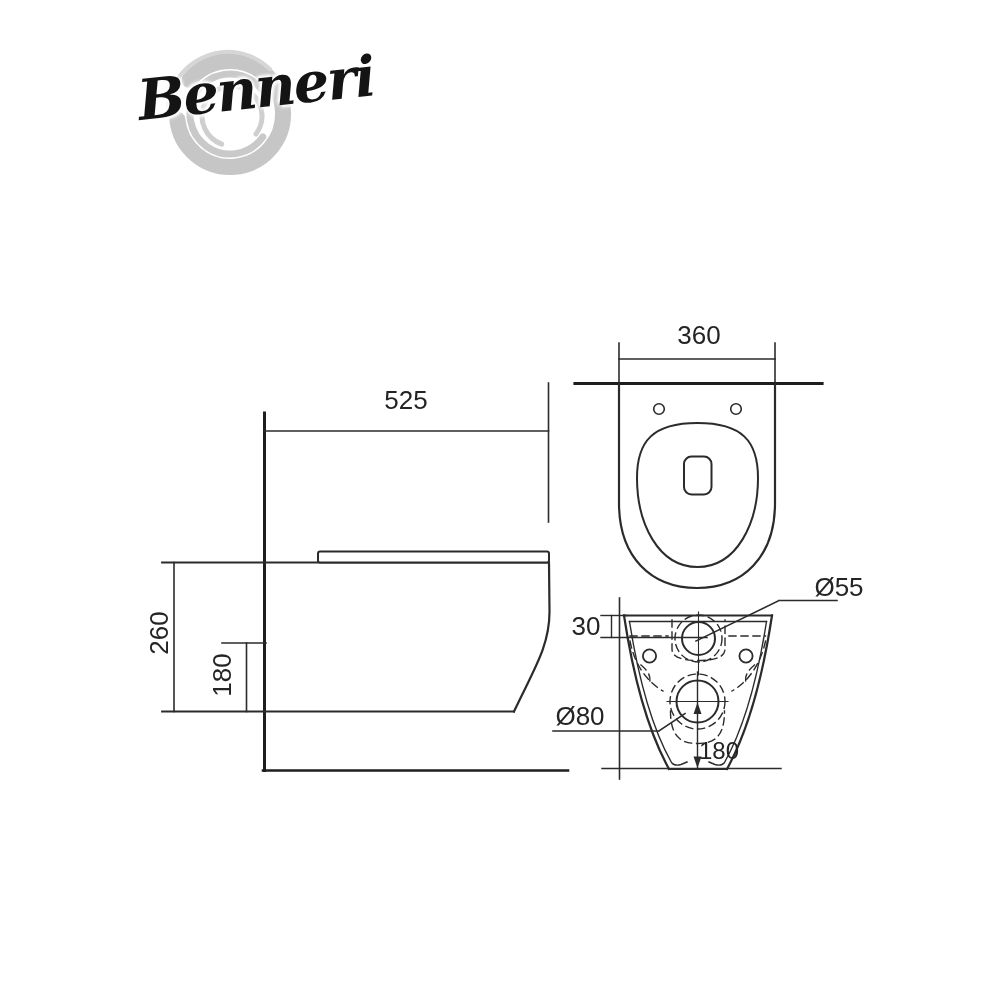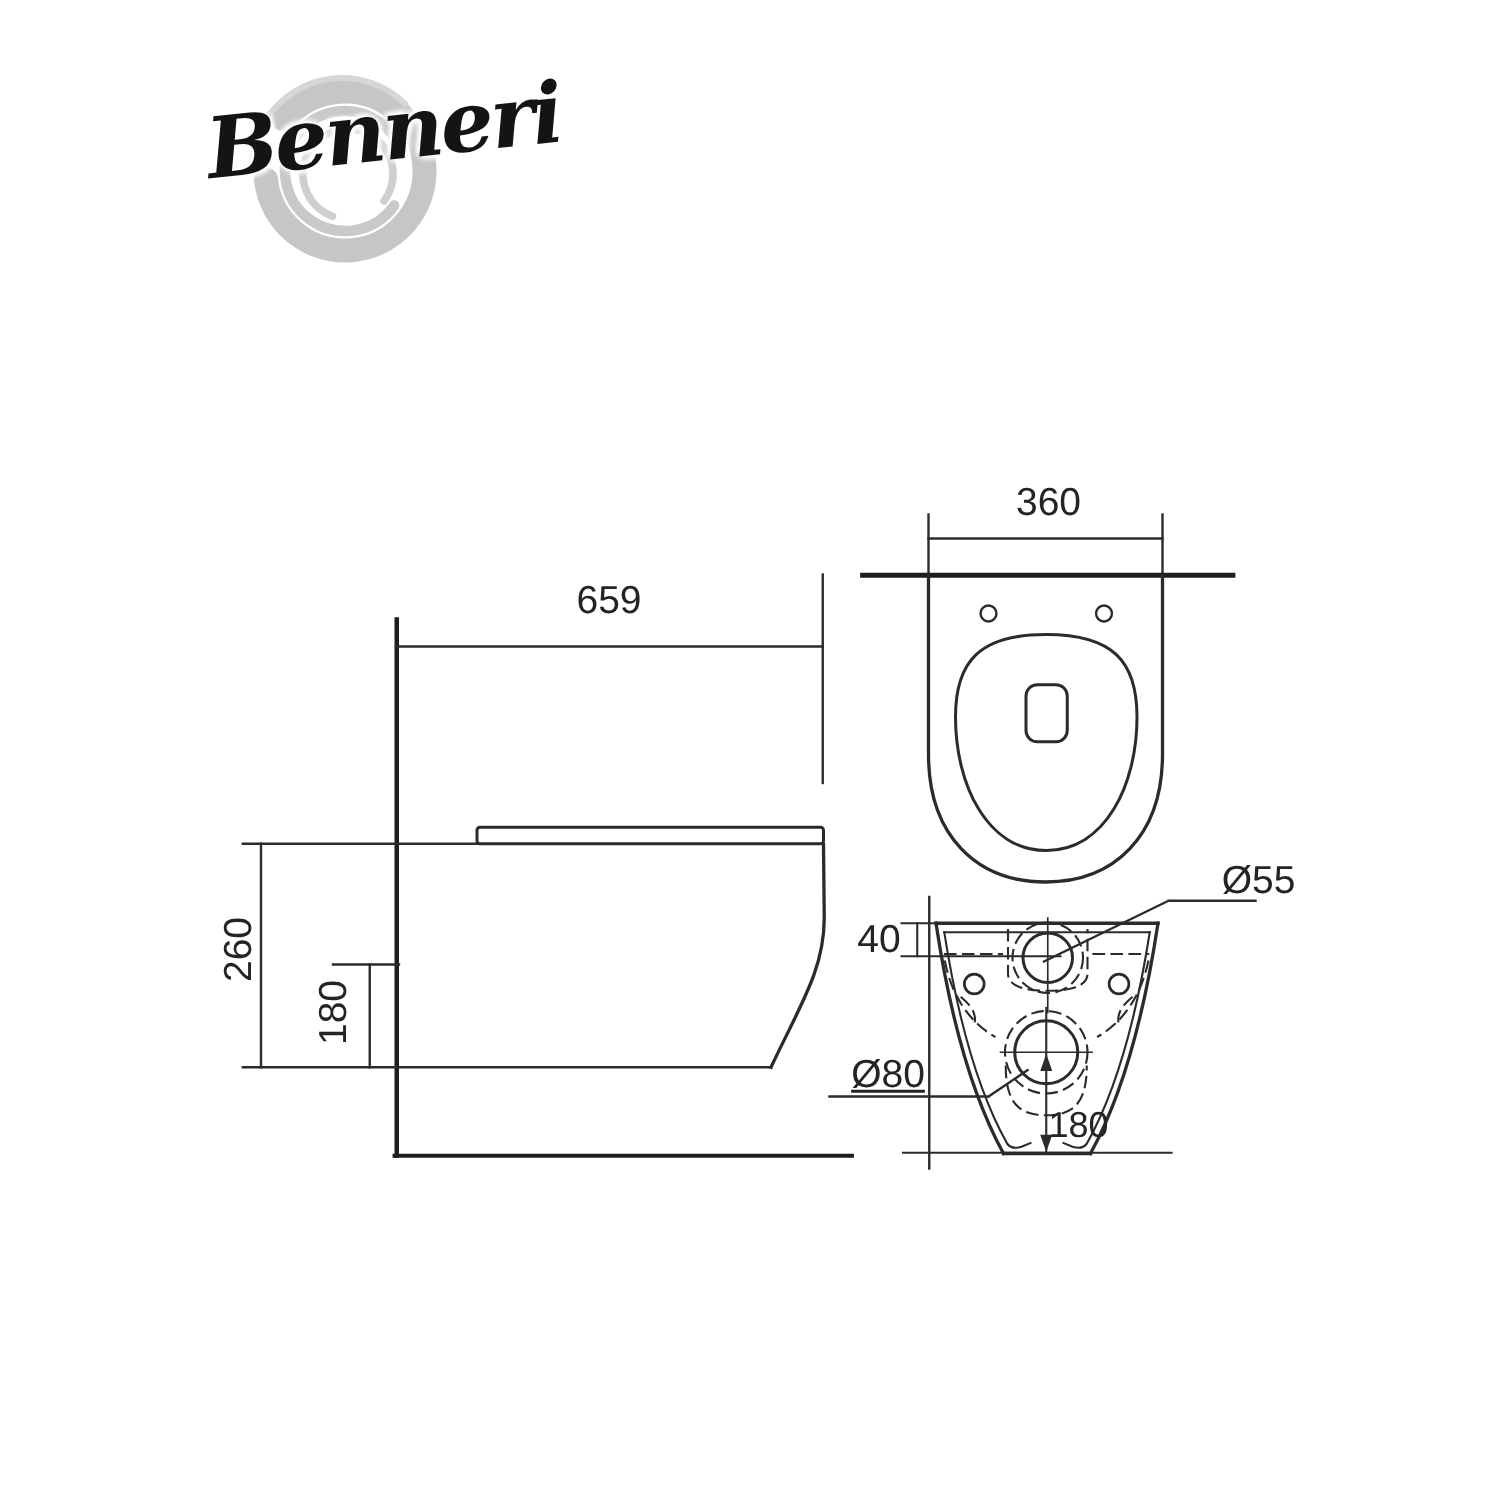--- a/index.html
+++ b/index.html
@@ -35,21 +35,21 @@
     background:transparent;
   }
   .dim-label.vertical{transform:translate(-50%,-50%) rotate(-90deg);}
   .dim-label.small{font-size:24px;}
   .lbl-525{left:406px;top:400px;}
   .lbl-360{left:699px;top:335px;}
   .lbl-260{left:159px;top:633px;}
   .lbl-180-side{left:222px;top:675px;}
   .lbl-50{left:586px;top:626px;}
   .lbl-o55{left:839px;top:587px;}
-  .lbl-o80{left:592px;top:716px;text-decoration:underline;}
+  .lbl-o80{left:580px;top:716px;}
   .lbl-180-rear{left:719px;top:751px;}
 </style>
 </head>
 <body>
 
 <div id="canvas">
 
   <div class="logo">
     <svg class="logo-ring" width="240" height="180" viewBox="0 0 240 180">
       <g fill="none" stroke-linecap="round">
@@ -143,22 +143,22 @@
           <path d="M630 641 C635 667 649 683 663 691"></path>
           <path d="M765.5 641 C760 667 746 683 732 691"></path>
           <circle cx="697.5" cy="701.5" r="27.5"></circle>
           <path d="M670.5 711 C670.5 737 681 743.5 697.5 743.5 C714 743.5 724.5 737 724.5 711"></path>
           <path d="M641 665 Q653 675 649 684 M754.5 665 Q742.5 675 746.5 684"></path>
         </g>
       </g>
     </g>
   </svg>
 
-  <div class="dim-label lbl-525">659</div>
+  <div class="dim-label lbl-525">525</div>
   <div class="dim-label lbl-360">360</div>
   <div class="dim-label vertical lbl-260">260</div>
   <div class="dim-label vertical lbl-180-side">180</div>
-  <div class="dim-label lbl-50">40</div>
+  <div class="dim-label lbl-50">30</div>
   <div class="dim-label lbl-o55">Ø55</div>
   <div class="dim-label lbl-o80">Ø80</div>
   <div class="dim-label small lbl-180-rear">180</div>
 
 </div>
 
 </body></html>

